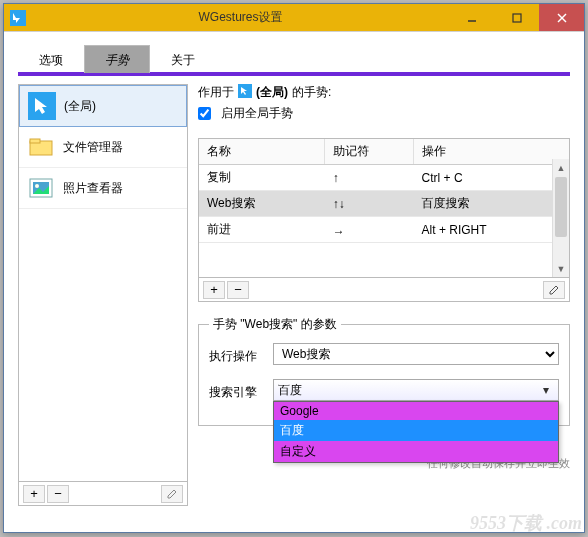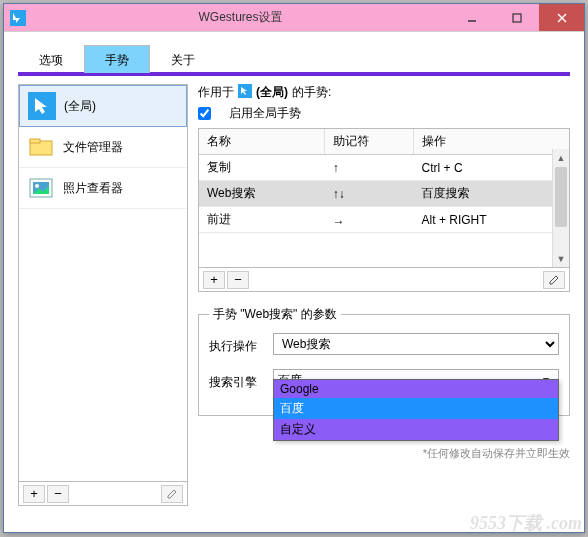--- a/index.html
+++ b/index.html
@@ -1,57 +1,57 @@
 <!DOCTYPE html>
 <html><head>
 <meta charset="utf-8">
 <style>
   * { box-sizing: border-box; margin: 0; padding: 0; font-family: "Microsoft YaHei", "Segoe UI", sans-serif; font-size: 12px; }
   body { background: #c0c0c0; width: 588px; height: 537px; overflow: hidden; }
   .window { background: #fff; border: 1px solid #5a7aa3; width: 582px; height: 530px; margin: 3px; box-shadow: 0 2px 8px rgba(0,0,0,0.3); }
-  .titlebar { height: 28px; background: #f9a8d4; display: flex; align-items: center; border-bottom: 1px solid #d0d0d0; }
+  .titlebar { height: 28px; background: #eab308; display: flex; align-items: center; border-bottom: 1px solid #d0d0d0; }
   .titlebar .icon { width: 16px; height: 16px; margin: 0 6px; }
   .titlebar .title { flex: 1; text-align: center; font-size: 12px; color: #333; }
   .winbtns { display: flex; height: 100%; }
   .winbtn { width: 45px; height: 100%; display: flex; align-items: center; justify-content: center; color: #333; }
   .winbtn.close { background: #c75050; color: #fff; }
   .content { padding: 12px 14px 10px 14px; }
   .tabs { height: 32px; display: flex; border-bottom: 4px solid #6d28d9; position: relative; }
   .tab { padding: 6px 20px; border: 1px solid transparent; border-bottom: none; cursor: default; position: relative; top: 1px; }
-  .tab.active { border-color: #bbb; background: #7dd3fc; }
+  .tab.active { border-color: #bbb; background: #a3a3a3; font-style: italic; }
   .panel { display: flex; gap: 10px; padding-top: 8px; height: 430px; }
   .leftcol { width: 170px; display: flex; flex-direction: column; }
   .applist { flex: 1; border: 1px solid #bbb; background: #fff; overflow: hidden; }
   .appitem { display: flex; align-items: center; gap: 8px; padding: 6px 8px; border-bottom: 1px solid #eee; }
   .appitem.sel { background: #e6f0fa; border: 1px solid #7da7d9; }
   .appicon { width: 28px; height: 28px; display: flex; align-items: center; justify-content: center; }
   .toolbar { height: 24px; border: 1px solid #bbb; border-top: none; display: flex; align-items: center; padding: 0 4px; gap: 2px; }
   .tbtn { width: 22px; height: 18px; border: 1px solid #ccc; background: #f4f4f4; display: flex; align-items: center; justify-content: center; font-size: 13px; line-height: 1; }
   .tbtn.flat { margin-left: auto; border: 1px solid #ccc; }
   .rightcol { flex: 1; display: flex; flex-direction: column; }
   .header-row { display: flex; gap: 4px; margin-bottom: 4px; }
-  .chkrow { display: flex; align-items: center; gap: 16px; margin-bottom: 6px; }
+  .chkrow { display: flex; align-items: center; gap: 8px; margin-bottom: 6px; }
   .chkrow input { margin-right: 2px; }
-  .table-wrap { border: 1px solid #bbb; height: 140px; overflow: hidden; position: relative; }
+  .table-wrap { border: 1px solid #bbb; height: 140px; overflow: hidden; position: relative; margin-top: 10px; }
   .table { width: 100%; border-collapse: collapse; table-layout: fixed; }
   .table th, .table td { text-align: left; padding: 4px 8px; border-bottom: 1px solid #e8e8e8; font-weight: normal; white-space: nowrap; overflow: hidden; }
   .table th { background: #fafafa; border-bottom: 1px solid #ccc; border-right: 1px solid #e0e0e0; }
   .table th:last-child { border-right: none; }
   .table tr.sel td { background: #ddd; }
   .table-toolbar { height: 24px; border: 1px solid #bbb; border-top: none; display: flex; align-items: center; padding: 0 4px; gap: 2px; margin-bottom: 14px; }
   fieldset { border: 1px solid #bbb; padding: 10px 10px; }
   legend { padding: 0 4px; }
   .formrow { display: flex; align-items: flex-end; gap: 10px; margin-bottom: 14px; }
   .formrow label { width: 54px; }
   .formrow select, .formrow .combo { flex: 1; height: 22px; border: 1px solid #aaa; font-size: 12px; padding: 0 4px; background: #fff; }
   .dropdown { position: relative; flex: 1; }
   .combo { display: flex; align-items: center; justify-content: space-between; width: 100%; }
   .combo.open { background: linear-gradient(#fff,#eef); }
   .dd-arrow { width: 16px; text-align: center; color: #333; }
-  .dd-list { position: absolute; top: 10px; left: 0; width: 100%; border: 1px solid #666; background: #8b5cf6; z-index: 10; box-shadow: 2px 2px 4px rgba(0,0,0,0.2); }
+  .dd-list { position: absolute; top: 22px; left: 0; width: 100%; border: 1px solid #666; background: #d946ef; z-index: 10; box-shadow: 2px 2px 4px rgba(0,0,0,0.2); }
   .dd-item { padding: 2px 6px; }
   .dd-item.hl { background: #1e90ff; color: #fff; }
   .footer-note { text-align: right; color: #888; font-size: 11px; margin-top: 30px; }
   .scroll-hint { position: absolute; right: 0; top: 20px; bottom: 0; width: 17px; background: #f0f0f0; border-left: 1px solid #ddd; }
   .scroll-thumb { position: absolute; left: 2px; right: 2px; top: 18px; height: 60px; background: #cdcdcd; border-radius: 2px; }
   .scroll-btn { position: absolute; left: 0; right: 0; height: 17px; display:flex; align-items:center; justify-content:center; color:#666; font-size:9px;}
   .scroll-btn.up { top: 0; }
   .scroll-btn.down { bottom: 0; }
   .watermark { position: absolute; right: 6px; bottom: 2px; color: rgba(0,0,0,0.12); font-size: 18px; font-style: italic; font-weight: bold; pointer-events: none; font-family: Liberation Serif, serif; }
 </style>

